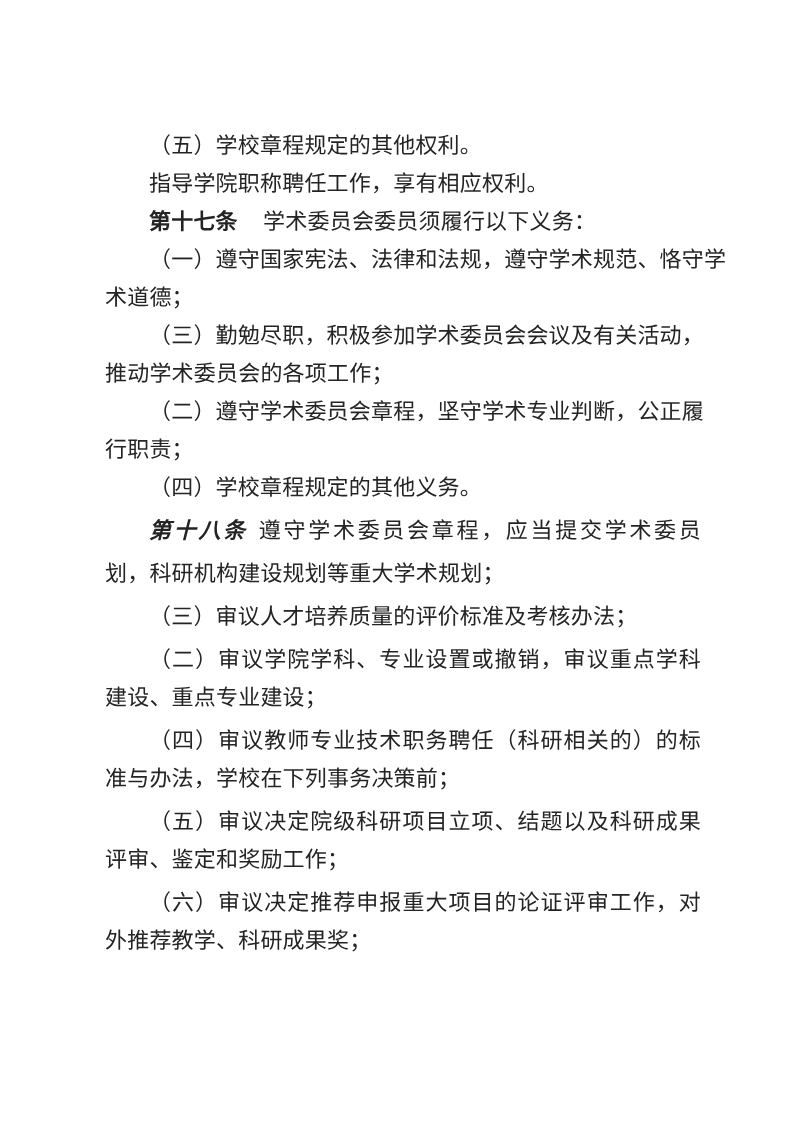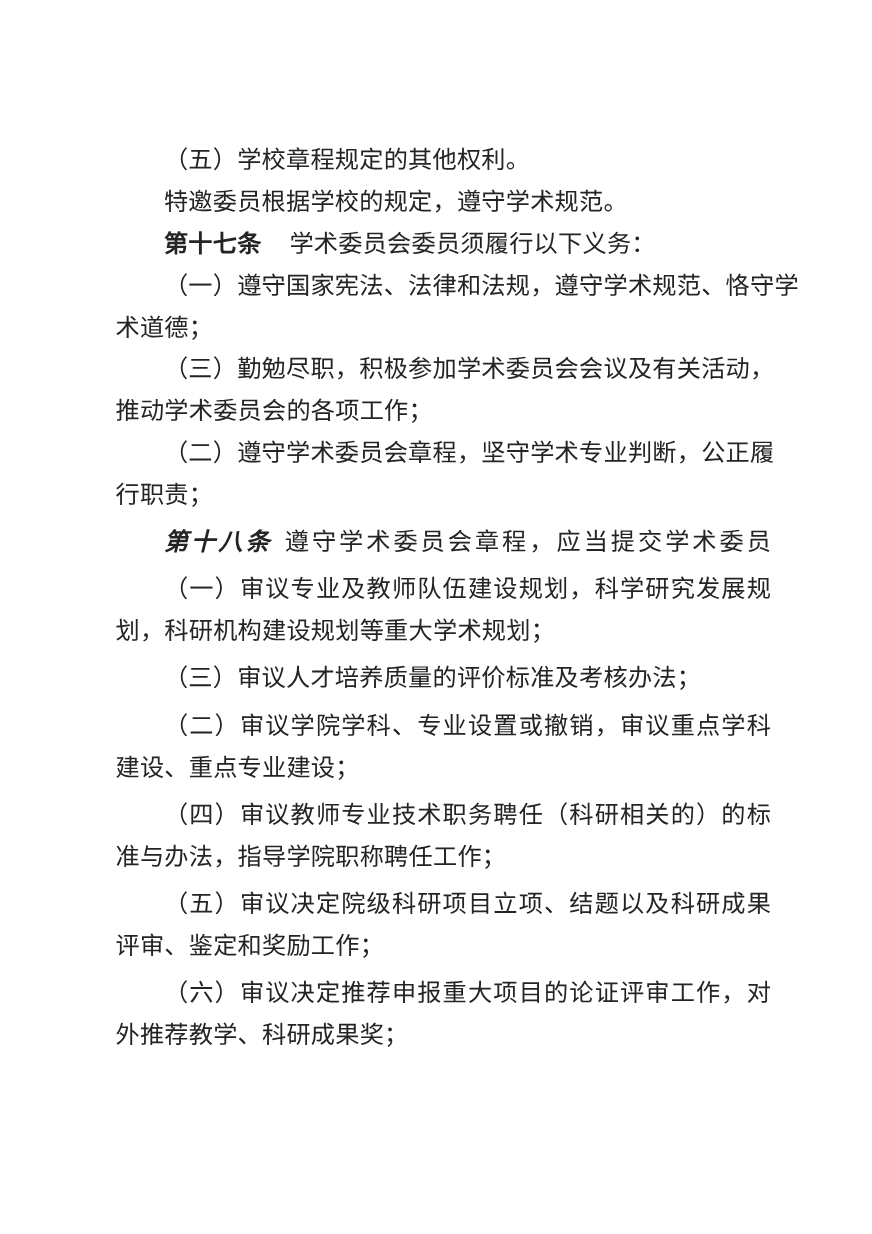--- a/index.html
+++ b/index.html
@@ -50,54 +50,56 @@
 </style>
 </head>
 <body>
 
 <div class="doc-page">
   <div class="doc-body">
       <div class="para">
         <div class="line first"><span class="">（五）学校章程规定的其他权利。</span></div>
       </div>
       <div class="para">
-        <div class="line first"><span class="">特邀委员根据学校的规定，遵守学术规范。</span></div>
+        <div class="line first"><span class="">指导学院职称聘任工作，享有相应权利。</span></div>
       </div>
       <div class="para">
         <div class="line first"><span class="kw gap-wide">第十七条</span><span class="">学术委员会委员须履行以下义务：</span></div>
       </div>
       <div class="para">
         <div class="line full first"><span class="">（一）遵守国家宪法、法律和法规，遵守学术规范、恪守学</span></div>
         <div class="line"><span class="">术道德；</span></div>
       </div>
       <div class="para">
         <div class="line full first"><span class="">（三）勤勉尽职，积极参加学术委员会会议及有关活动，</span></div>
         <div class="line"><span class="">推动学术委员会的各项工作；</span></div>
       </div>
       <div class="para">
         <div class="line full first"><span class="">（二）遵守学术委员会章程，坚守学术专业判断，公正履</span></div>
         <div class="line"><span class="">行职责；</span></div>
       </div>
+      <div class="para">
+        <div class="line first"><span class="">（四）学校章程规定的其他义务。</span></div>
+      </div>
       <div class="para sp">
         <div class="line full first"><span class="kw gap-narrow">第十八条</span><span class="">遵守学术委员会章程，应当提交学术委员</span></div>
       </div>
       <div class="para sp">
-        <div class="line full first"><span class="">（一）审议专业及教师队伍建设规划，科学研究发展规</span></div>
         <div class="line"><span class="">划，科研机构建设规划等重大学术规划；</span></div>
       </div>
       <div class="para sp">
         <div class="line first"><span class="">（三）审议人才培养质量的评价标准及考核办法；</span></div>
       </div>
       <div class="para sp">
         <div class="line full first"><span class="">（二）审议学院学科、专业设置或撤销，审议重点学科</span></div>
         <div class="line"><span class="">建设、重点专业建设；</span></div>
       </div>
       <div class="para sp">
         <div class="line full first"><span class="">（四）审议教师专业技术职务聘任（科研相关的）的标</span></div>
-        <div class="line"><span class="">准与办法，指导学院职称聘任工作；</span></div>
+        <div class="line"><span class="">准与办法，学校在下列事务决策前；</span></div>
       </div>
       <div class="para sp">
         <div class="line full first"><span class="">（五）审议决定院级科研项目立项、结题以及科研成果</span></div>
         <div class="line"><span class="">评审、鉴定和奖励工作；</span></div>
       </div>
       <div class="para sp">
         <div class="line full first"><span class="">（六）审议决定推荐申报重大项目的论证评审工作，对</span></div>
         <div class="line"><span class="">外推荐教学、科研成果奖；</span></div>
       </div>
     </div>

